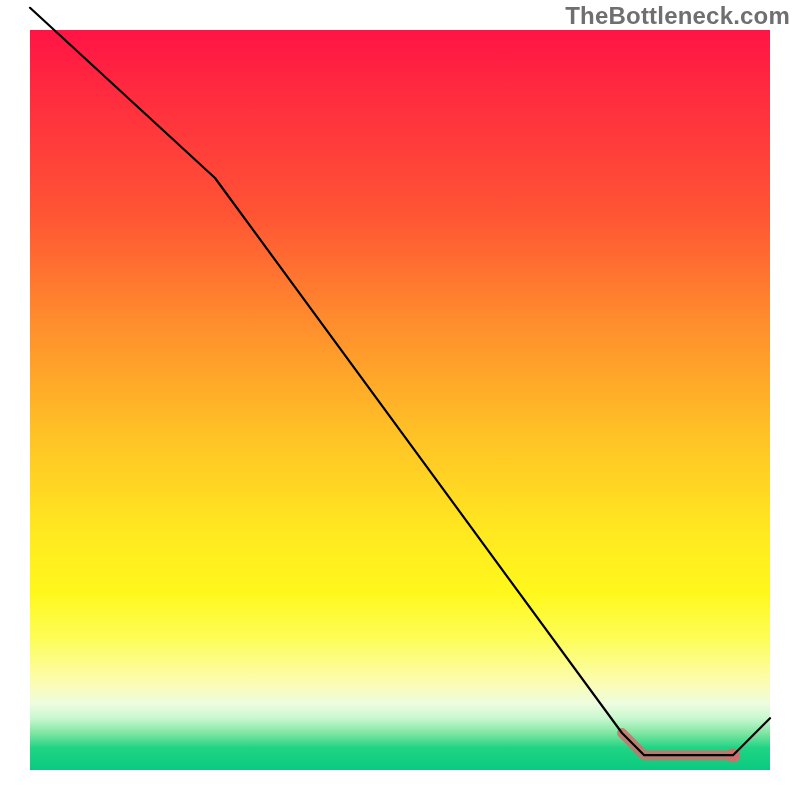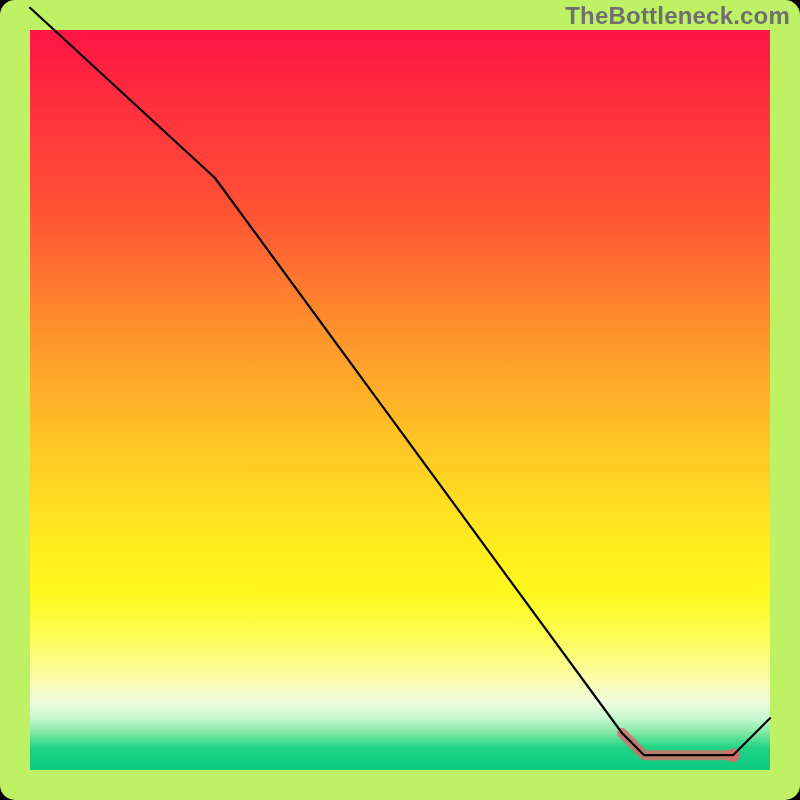--- a/index.html
+++ b/index.html
@@ -8,22 +8,21 @@
     width: 800px;
     height: 800px;
     background: #000;
     font-family: Arial, Helvetica, sans-serif;
     overflow: hidden;
   }
   .stage {
     position: relative;
     width: 800px;
     height: 800px;
-    background: #bef264;
-    border-radius: 15px;
+    background: #ffffff;
   }
   .watermark {
     position: absolute;
     top: 2px;
     right: 10px;
     color: #6f6f6f;
     font-size: 24px;
     font-weight: 600;
     letter-spacing: 0.2px;
     user-select: none;

